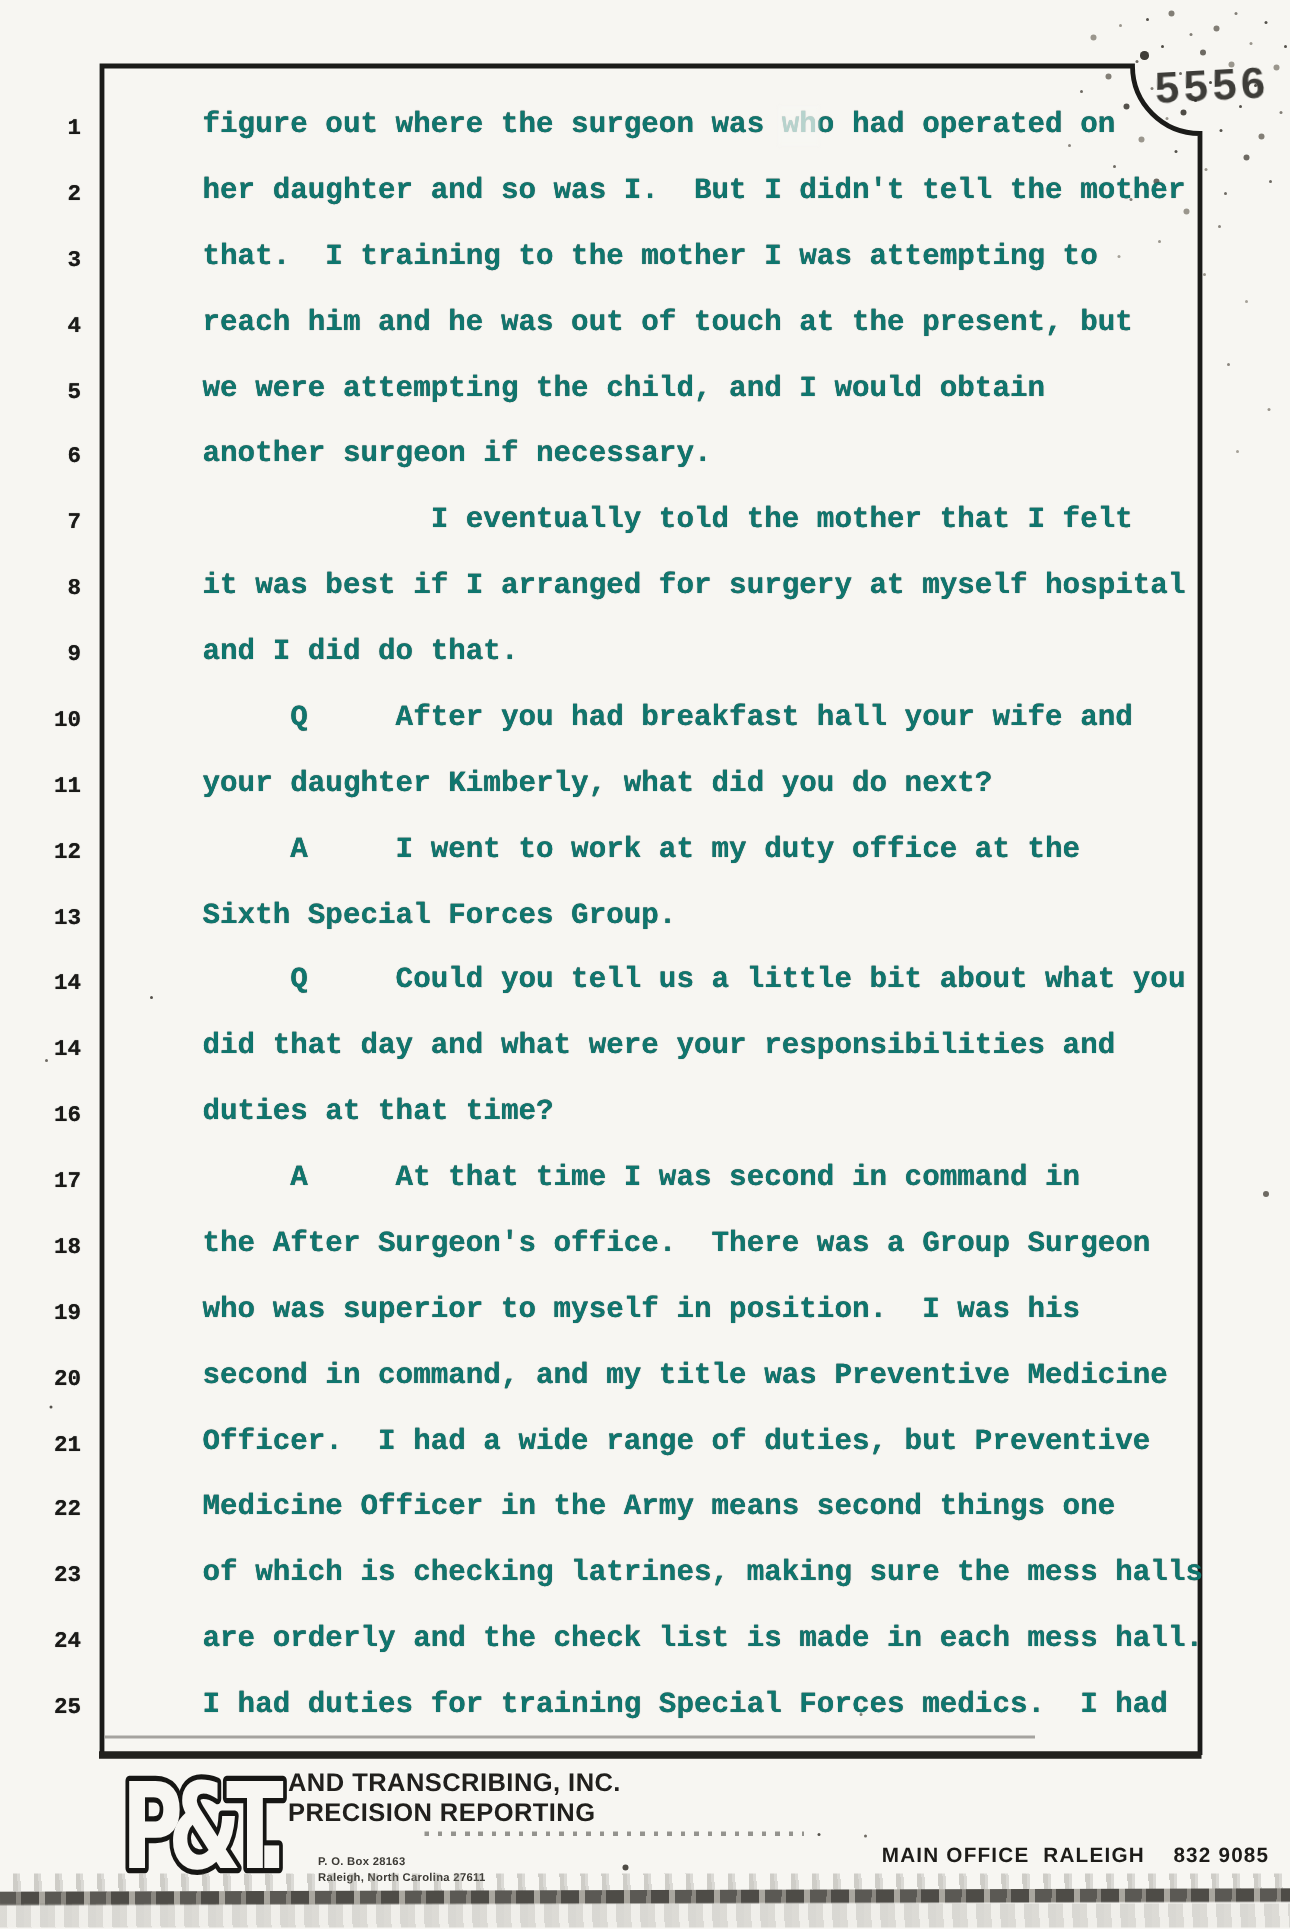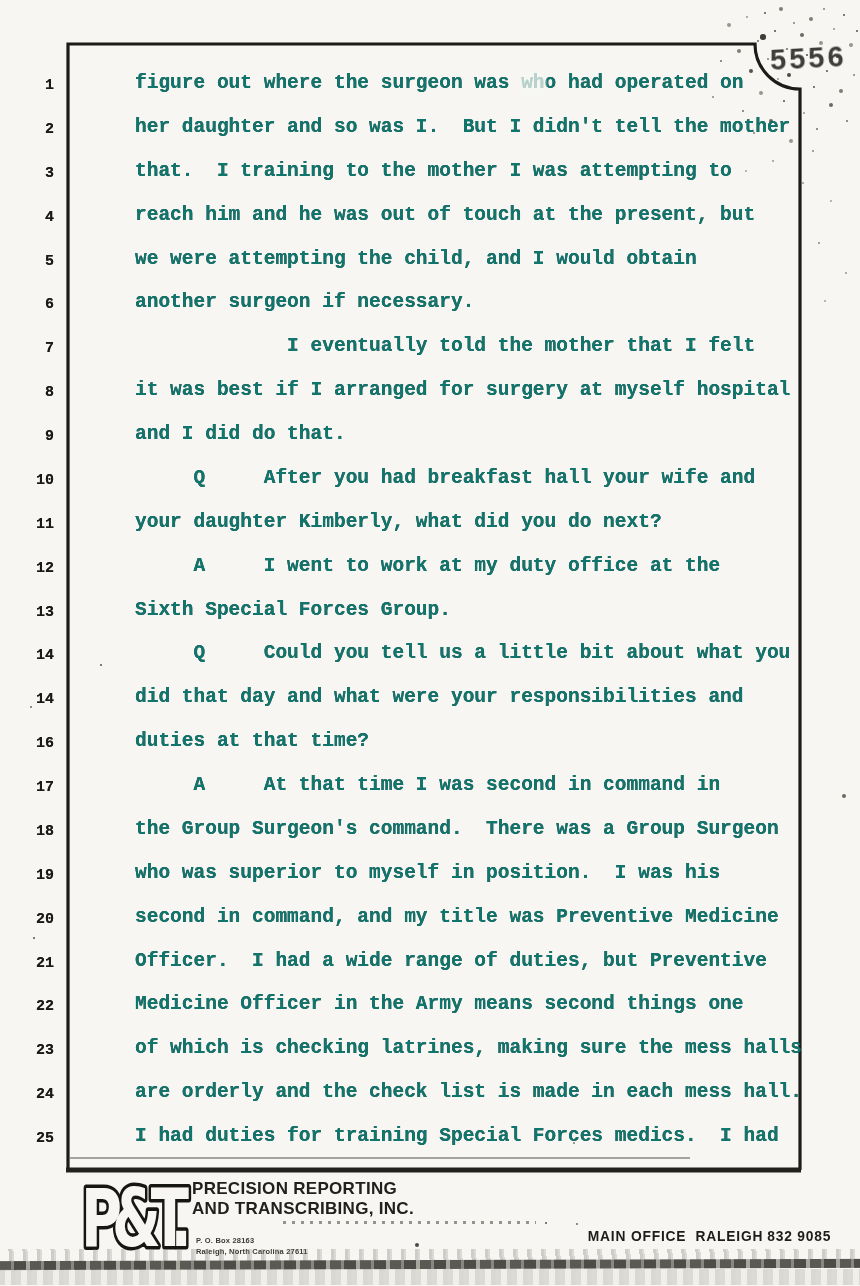--- a/index.html
+++ b/index.html
@@ -60,27 +60,27 @@
   .company{
     position:absolute;left:192px;top:1179px;
     font:700 17px/1.18 "Liberation Sans",sans-serif;letter-spacing:.3px;color:#21201d;
   }
   .dot-rule{
     position:absolute;left:283px;top:1221px;width:253px;height:3px;opacity:.55;
     background:repeating-linear-gradient(90deg,#45433e 0 3px,transparent 3px 9px);
     filter:blur(.3px);
   }
   .address{
-    position:absolute;left:196px;top:1235px;
+    position:absolute;left:212px;top:1235px;
     font:700 7.5px/1.5 "Liberation Sans",sans-serif;letter-spacing:.2px;color:#3c3a35;
     filter:blur(.35px);
   }
   .contacts{position:absolute;left:560px;top:1180px;width:296px;white-space:pre;}
   .contact-main{font:700 13.8px/1 "Liberation Sans",sans-serif;letter-spacing:.8px;color:#1d1c19;}
-  .contact-main .val{margin-left:4px;}
+  .contact-main .val{margin-left:19px;}
   
   .torn-top{position:absolute;left:0;top:1249px;width:860px;height:12px;
     background:repeating-linear-gradient(87deg,rgba(130,128,120,0) 0 9px,rgba(130,128,120,.35) 9px 12px,rgba(90,88,82,.18) 12px 14px);}
   .torn-line{position:absolute;left:0;top:1260px;width:862px;height:9px;
     background:repeating-linear-gradient(91deg,#5b5954 0 11px,#8a8780 11px 14px,#4e4c47 14px 26px,#a9a69e 26px 30px);
     filter:blur(.4px);transform:rotate(-.15deg);}
   .torn-bottom{position:absolute;left:0;top:1269px;width:860px;height:16px;
     background:repeating-linear-gradient(89deg,rgba(140,137,128,.25) 0 5px,rgba(190,187,178,.12) 5px 11px,rgba(110,108,100,.22) 11px 16px);}
 </style>
 </head>
@@ -108,42 +108,42 @@
       <div class="row" style="top: 381.125px;"><span class="num">8</span><span class="txt">it was best if I arranged for surgery at myself hospital</span></div>
       <div class="row" style="top: 425px;"><span class="num">9</span><span class="txt">and I did do that.</span></div>
       <div class="row" style="top: 468.875px;"><span class="num">10</span><span class="txt">     Q     After you had breakfast hall your wife and</span></div>
       <div class="row" style="top: 512.75px;"><span class="num">11</span><span class="txt">your daughter Kimberly, what did you do next?</span></div>
       <div class="row" style="top: 556.625px;"><span class="num">12</span><span class="txt">     A     I went to work at my duty office at the</span></div>
       <div class="row" style="top: 600.5px;"><span class="num">13</span><span class="txt">Sixth Special Forces Group.</span></div>
       <div class="row" style="top: 644.375px;"><span class="num">14</span><span class="txt">     Q     Could you tell us a little bit about what you</span></div>
       <div class="row" style="top: 688.25px;"><span class="num">14</span><span class="txt">did that day and what were your responsibilities and</span></div>
       <div class="row" style="top: 732.125px;"><span class="num">16</span><span class="txt">duties at that time?</span></div>
       <div class="row" style="top: 776px;"><span class="num">17</span><span class="txt">     A     At that time I was second in command in</span></div>
-      <div class="row" style="top: 819.875px;"><span class="num">18</span><span class="txt">the Group Surgeon's command.  There was a Group Surgeon</span></div>
+      <div class="row" style="top: 819.875px;"><span class="num">18</span><span class="txt">the After Surgeon's office.  There was a Group Surgeon</span></div>
       <div class="row" style="top: 863.75px;"><span class="num">19</span><span class="txt">who was superior to myself in position.  I was his</span></div>
       <div class="row" style="top: 907.625px;"><span class="num">20</span><span class="txt">second in command, and my title was Preventive Medicine</span></div>
       <div class="row" style="top: 951.5px;"><span class="num">21</span><span class="txt">Officer.  I had a wide range of duties, but Preventive</span></div>
       <div class="row" style="top: 995.375px;"><span class="num">22</span><span class="txt">Medicine Officer in the Army means second things one</span></div>
       <div class="row" style="top: 1039.25px;"><span class="num">23</span><span class="txt">of which is checking latrines, making sure the mess halls</span></div>
       <div class="row" style="top: 1083.12px;"><span class="num">24</span><span class="txt">are orderly and the check list is made in each mess hall.</span></div>
       <div class="row" style="top: 1127px;"><span class="num">25</span><span class="txt">I had duties for training Special Forces medics.  I had</span></div>
     </div>
 
   <div class="fade-patch"></div>
   <div class="thin-artifact"></div>
 
   <svg class="logo-svg" width="128" height="92" viewBox="0 0 128 92">
     <g transform="translate(3,0) scale(1,1.42)">
       <text x="0" y="49" font-family="DejaVu Sans, sans-serif" font-weight="bold" font-size="56" letter-spacing="-10" fill="#f7f6f2" stroke="#161614" stroke-width="5" paint-order="stroke" stroke-linejoin="round">P&amp;T.</text>
     </g>
   </svg>
 
   <div class="company">
+    <div>AND TRANSCRIBING, INC.</div>
     <div>PRECISION REPORTING</div>
-    <div>AND TRANSCRIBING, INC.</div>
   </div>
 
   <div class="dot-rule"></div>
 
   <div class="address">
     <div>P. O. Box 28163</div>
     <div>Raleigh, North Carolina  27611</div>
   </div>
 
   <div class="contacts">

